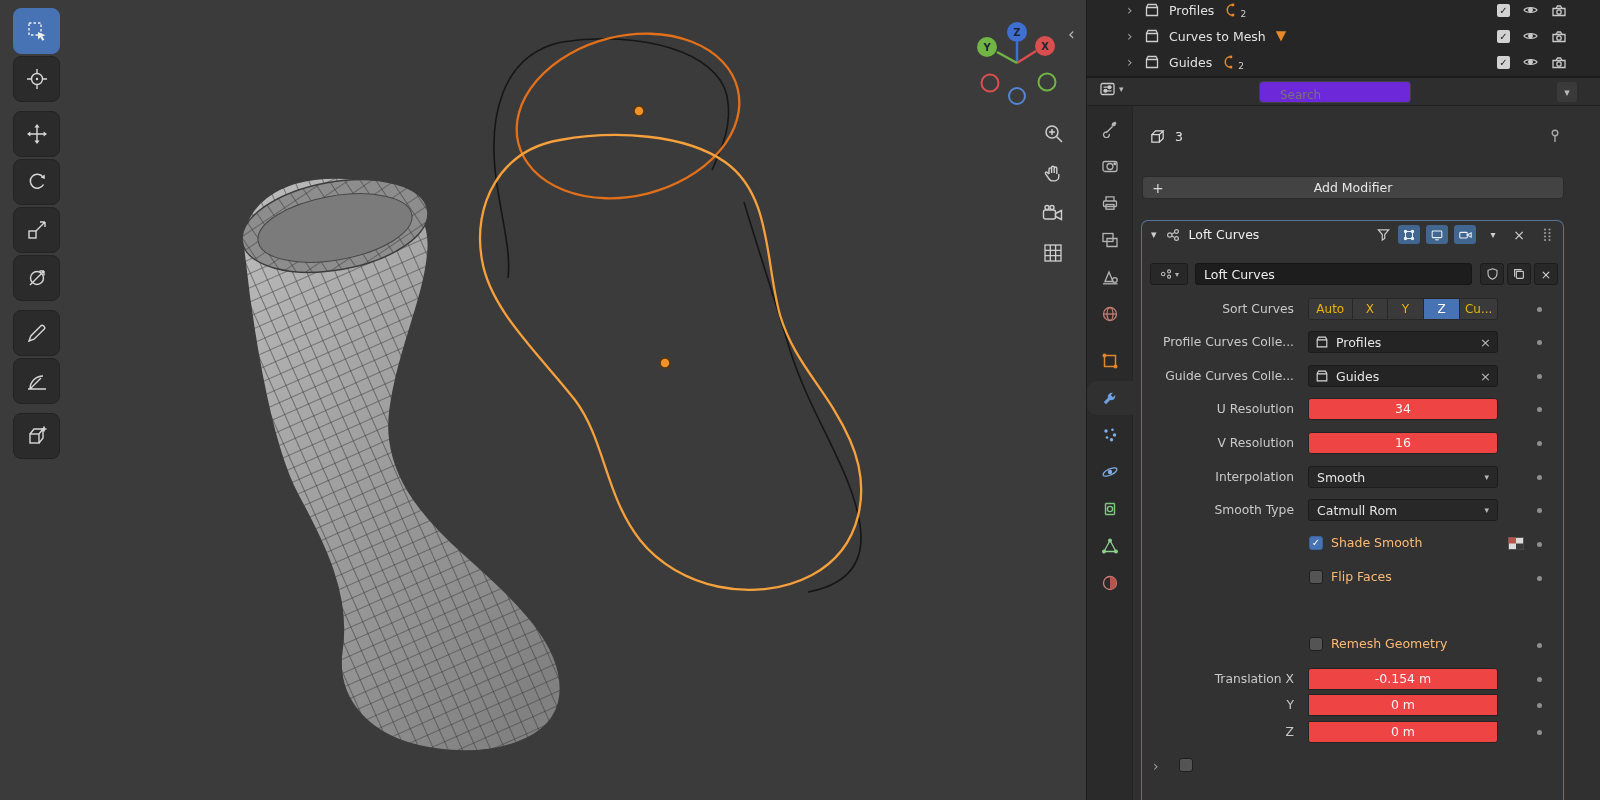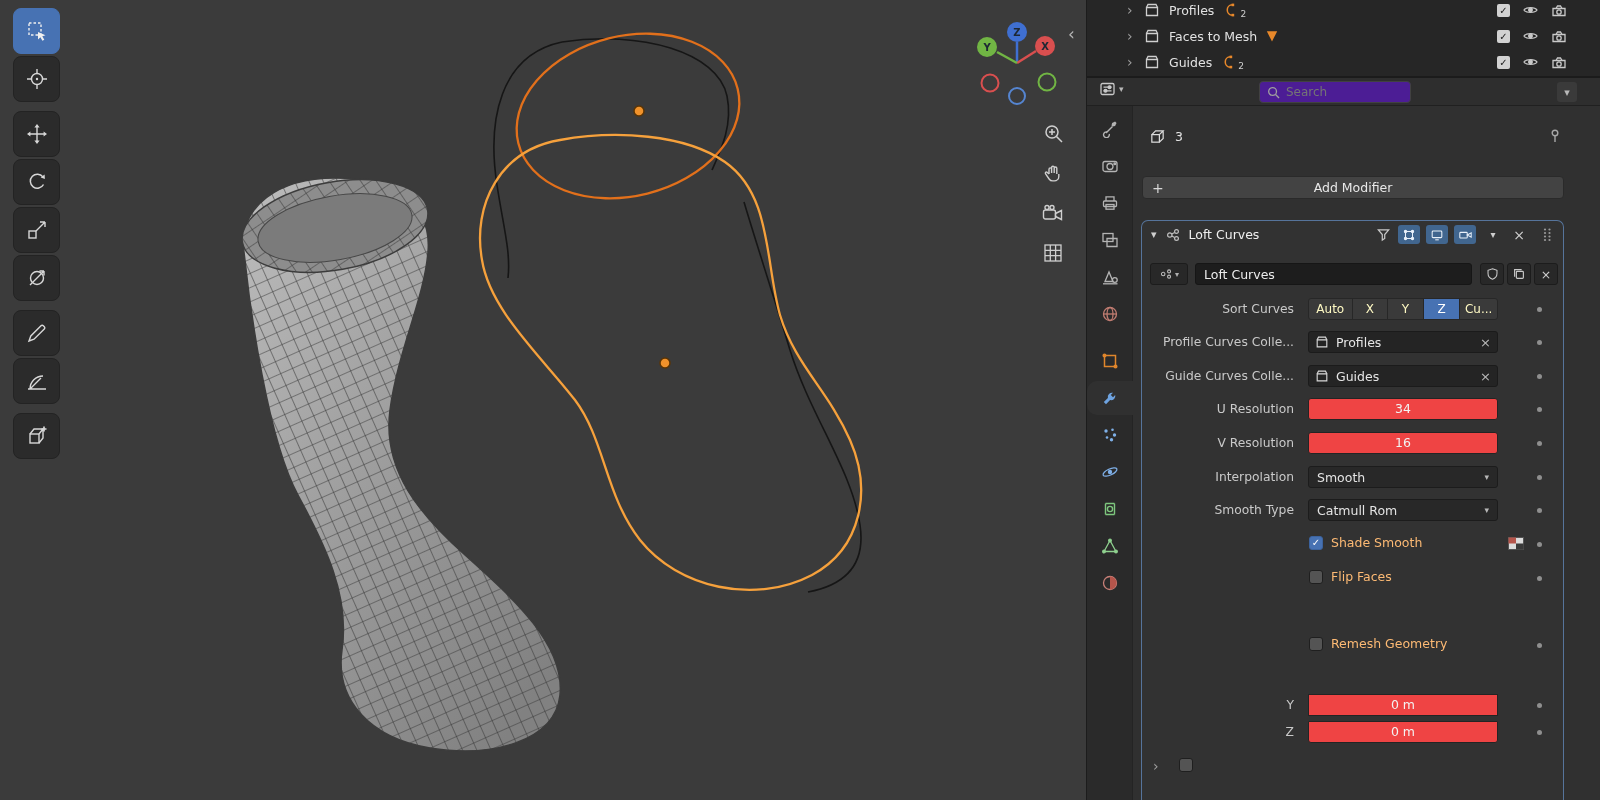--- a/index.html
+++ b/index.html
@@ -41,22 +41,22 @@
   .ol-count { font-size:9px; color:#cfcfcf; align-self:flex-end; margin:0 0 4px -4px; }
   .ol-spacer { flex:1; }
   .ol-check { width:13px; height:13px; border-radius:2px; background:#d2d2d2; color:#222; font-size:10px;
     display:flex; align-items:center; justify-content:center; cursor:pointer; }
   .ol-rgt { display:flex; align-items:center; gap:12px; }
 
   
   #prop-header { position:absolute; left:0; top:78px; width:514px; height:28px; background:#2e2e2e; border-bottom:1px solid #202020; }
   #editor-type-btn { position:absolute; left:12px; top:3px; display:flex; align-items:center; gap:3px; cursor:pointer; }
   #editor-type-btn .dd { color:#b8b8b8; font-size:9px; }
-  #prop-search { position:absolute; left:172px; top:3px; width:152px; height:22px; background:#4c1d95;
-    border:1px solid #414141; border-radius:4px; display:flex; align-items:center; padding:0 7px; gap:6px; }
+  #prop-search { position:absolute; left:172px; top:3px; width:152px; height:22px; background:#6d28d9;
+    border:1px solid #414141; border-radius:4px; display:flex; align-items:center; padding:0 7px; gap:6px;flex-direction:column; }
   #prop-search input { background:transparent; border:none; outline:none; color:#bdbdbd; width:110px;
     font-family:inherit; font-size:12px; }
   #hdr-collapse { position:absolute; right:24px; top:4px; color:#b8b8b8; font-size:11px; cursor:pointer;
     width:20px; height:20px; display:flex; align-items:center; justify-content:center; background:#3a3a3a; border-radius:3px; }
 
   
   #tabstrip { position:absolute; left:0; top:106px; width:46px; height:694px; background:#2a2a2a; border-right:1px solid #242424; }
   .tab { width:46px; height:34px; margin-bottom:3px; display:flex; align-items:center; justify-content:center; cursor:pointer; }
   .tab.first { margin-top:6px; }
   .tab.groupgap { margin-top:13px; }
@@ -92,21 +92,21 @@
   .nr-btn { position:absolute; top:0; width:24px; height:22px; background:#282828; border:1px solid #1c1c1c;
     border-radius:3px; display:flex; align-items:center; justify-content:center; cursor:pointer; color:#cfcfcf; }
 
   .prow { position:absolute; left:0; right:0; height:22px; }
   .plabel { position:absolute; left:0; top:0; width:152px; height:22px; line-height:22px; text-align:right;
     color:#c9c9c9; font-size:12.3px; }
   .pfield { position:absolute; left:166px; top:0; width:190px; height:22px; }
   .pdot { position:absolute; left:395px; top:9px; width:5px; height:5px; border-radius:50%; background:#8f8f8f; cursor:pointer; }
 
   .seg { display:flex; background:#3a3a3a; border:1px solid #272727; border-radius:3px; overflow:hidden; }
-  .segbtn { height:20px; display:flex; align-items:center; justify-content:center; color:#fef9c3;
+  .segbtn { height:20px; display:flex; align-items:center; justify-content:center; color:#eab308;
     font-size:12px; border-right:1px solid #272727; cursor:pointer; }
   .segbtn:last-child { border-right:none; }
   .segbtn.active { background:#4772b3; color:#fff; }
 
   .colfield { background:#242424; border:1px solid #1b1b1b; border-radius:3px; display:flex; align-items:center;
     padding:0 6px; gap:7px; cursor:pointer; }
   .colname { flex:1; color:#e6e6e6; }
   .xbtn { color:#b9b9b9; font-size:13px; cursor:pointer; }
 
   .numfield { background:#ef4444; border:1px solid #242424; border-radius:3px; text-align:center;
@@ -305,21 +305,21 @@
               <circle cx="8" cy="10" r="2.2"></circle>
           </svg>
         </span>
       </div>
       <div class="ol-row">
         <span class="ol-chevron">›</span>
         <svg width="16" height="16" viewBox="0 0 16 16" fill="none" stroke="#cfcfcf" stroke-width="1.3">
           <path d="M2.5 5.5h11v8h-11z"></path>
             <path d="M2.5 5.5L4 2.5h8l1.5 3"></path>
         </svg>
-        <span class="ol-label">Faces to Mesh</span>
+        <span class="ol-label">Curves to Mesh</span>
         <svg width="16" height="16" viewBox="0 0 16 16" fill="none">
           <path d="M2.8 3.2h10.4L8 13.4z" fill="#e8882a"></path>
         </svg>
         <span class="ol-spacer"></span>
         <span class="ol-rgt">
           <span class="ol-check">✓</span>
           <svg width="17" height="16" viewBox="0 0 16 16" fill="none" stroke="#c9c9c9" stroke-width="1.3">
             <path d="M1.5 8C3.5 4.8 12.5 4.8 14.5 8 12.5 11.2 3.5 11.2 1.5 8z"></path>
               <circle cx="8" cy="8" r="1.8" fill="#c9c9c9"></circle>
           </svg>
@@ -660,20 +660,25 @@
 
 
         <div class="prow" style="top:413px">
           <div class="checkrow">
             <span class="cb"></span>
             <span class="cblabel">Remesh Geometry</span>
           </div>
           <div class="pdot"></div>
         </div>
 
+        <div class="prow" style="top:447px">
+          <div class="plabel">Translation X</div>
+          <div class="pfield numfield" style="border-radius:3px 3px 0 0">-0.154 m</div>
+          <div class="pdot"></div>
+        </div>
         <div class="prow" style="top:473px">
           <div class="plabel">Y</div>
           <div class="pfield numfield" style="border-radius:0">0 m</div>
           <div class="pdot"></div>
         </div>
         <div class="prow" style="top:500px">
           <div class="plabel">Z</div>
           <div class="pfield numfield" style="border-radius:0 0 3px 3px">0 m</div>
           <div class="pdot"></div>
         </div>

